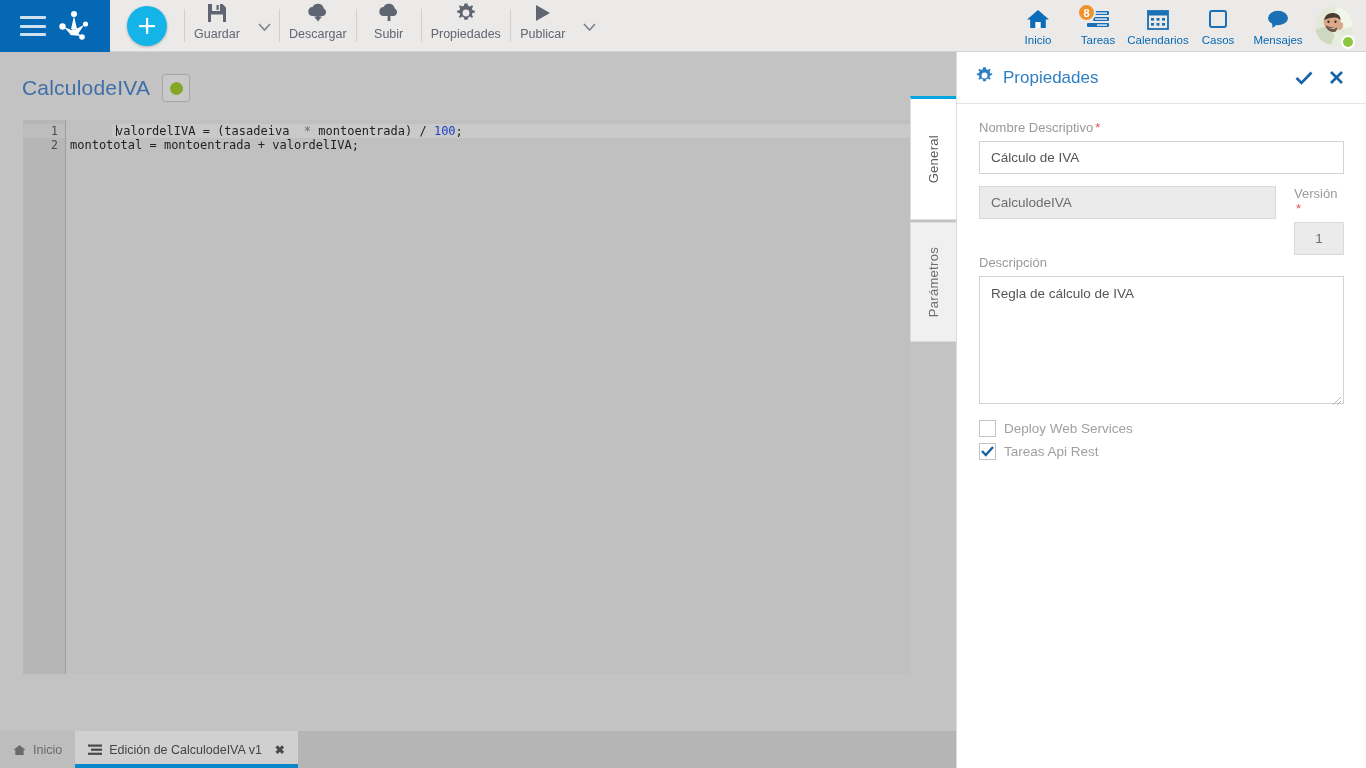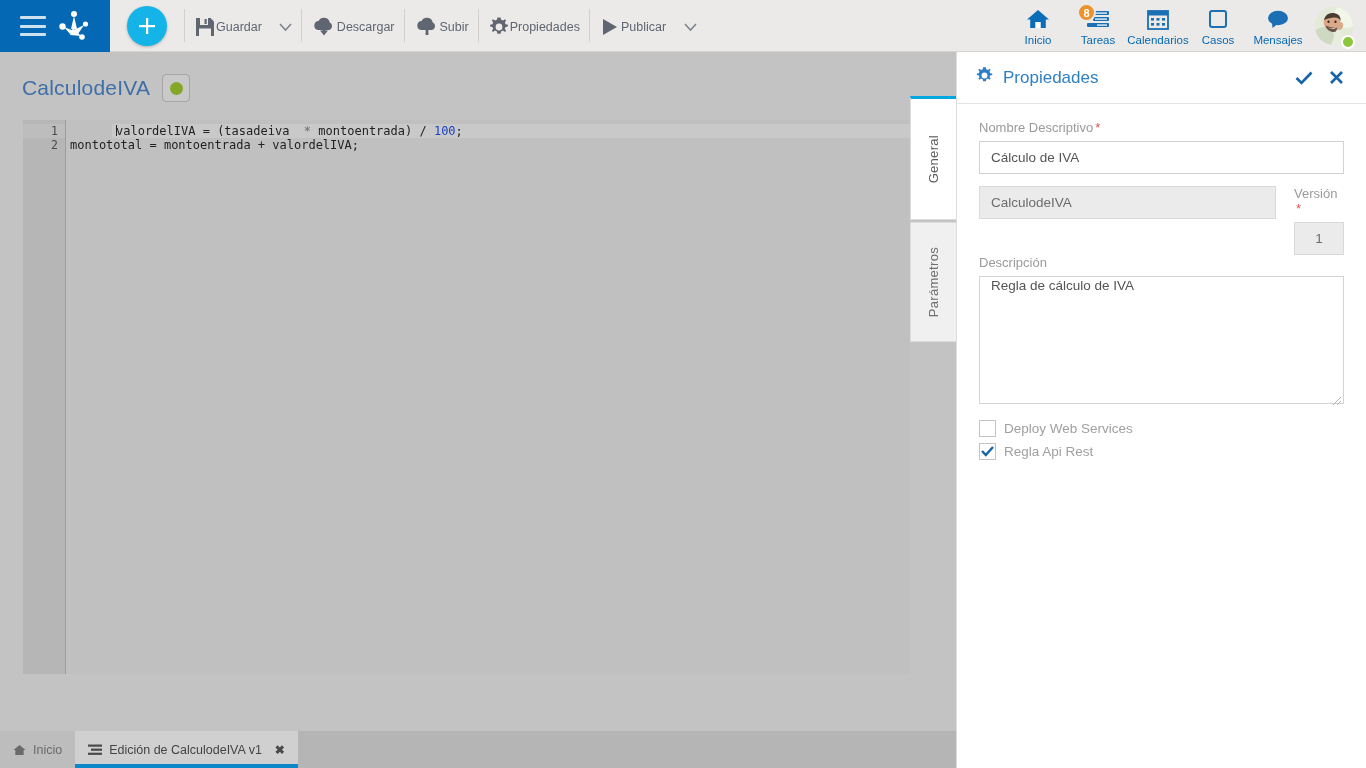--- a/index.html
+++ b/index.html
@@ -37,21 +37,21 @@
     font-size: 28px; line-height: 1; font-weight: 300;
     box-shadow: 0 1px 3px rgba(0,0,0,.25);
     cursor: pointer;
   }
   .addbtn svg { display:block; }
 
   .tools { display: flex; align-items: stretch; flex: 1 1 auto; }
   .sep { width: 1px; background: #d2cfcc; margin: 9px 0; }
   .tool {
     min-width: 64px; padding: 0 9px;
-    display: flex; flex-direction: row; align-items: center; justify-content: flex-start;
+    display: flex; flex-direction: column; align-items: center; justify-content: flex-start;
     cursor: pointer; color: #5f6672;
   }
   .tool .ic { height: 24px; display: flex; align-items: flex-end; }
   .tool .lbl { font-size: 12.5px; color: #5f6672; margin-top: 3px; white-space: nowrap; }
   .caret {
     width: 30px; display: flex; align-items: center; justify-content: center;
     cursor: pointer; padding-top: 4px;
   }
 
   .rightnav { display: flex; align-items: stretch; margin-left: auto; padding-right: 6px; }
@@ -188,21 +188,21 @@
   .lbl-right { text-align: left; }
   .selwrap { position: relative; }
   .selwrap .arrow {
     position: absolute; right: 10px; top: 13px;
     width: 0; height: 0;
     border-left: 5px solid transparent; border-right: 5px solid transparent;
     border-top: 6px solid #1e7bc4;
     pointer-events: none;
   }
   textarea.inp {
-    height: 128px; padding: 0 11px; resize: none;
+    height: 128px; padding: 8px 11px; resize: none;
     line-height: 17px; color: #555;
   }
   .ta-wrap { position: relative; }
   .ta-grip { position:absolute; right:2px; bottom:2px; width:10px; height:10px; pointer-events:none; }
   .chk-row { display: flex; align-items: center; margin-top: 6px; cursor: pointer; }
   .chk {
     width: 17px; height: 17px; border: 1px solid #c4c4c4;
     background: #fff; margin-right: 8px;
     display: flex; align-items: center; justify-content: center;
     flex: 0 0 17px;
@@ -514,21 +514,21 @@
       <span class="chk"></span>
       <span class="chk-lbl">Deploy Web Services</span>
     </div>
 
     <div class="chk-row">
       <span class="chk">
         <svg width="13" height="11" viewBox="0 0 13 11">
           <path d="M1 5 L4.8 9 L12 1" stroke="#1763a8" stroke-width="2.4" fill="none"></path>
         </svg>
       </span>
-      <span class="chk-lbl">Regla Api Rest</span>
+      <span class="chk-lbl">Tareas Api Rest</span>
     </div>
 
   </div>
 </div>
 
 <div class="taskbar">
 
   <div class="tb-item home">
     <svg width="13" height="12" viewBox="0 0 14 13">
       <path d="M7 1 L13.5 6.5 L11.5 6.5 L11.5 12 L2.5 12 L2.5 6.5 L0.5 6.5 Z" fill="#6a6a6a"></path>

